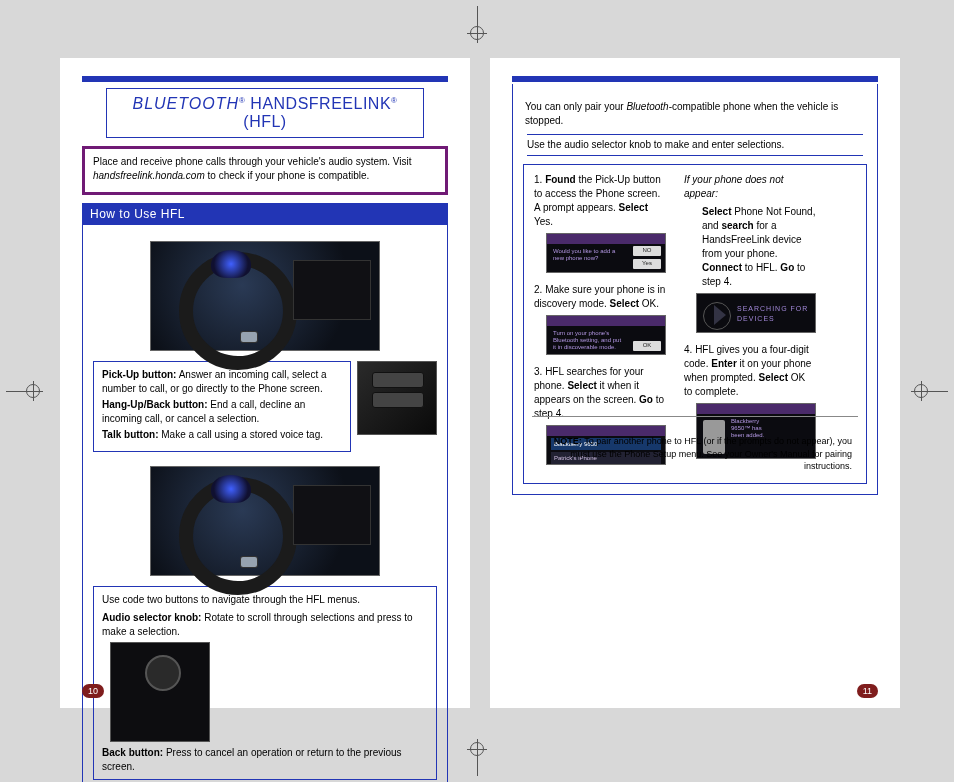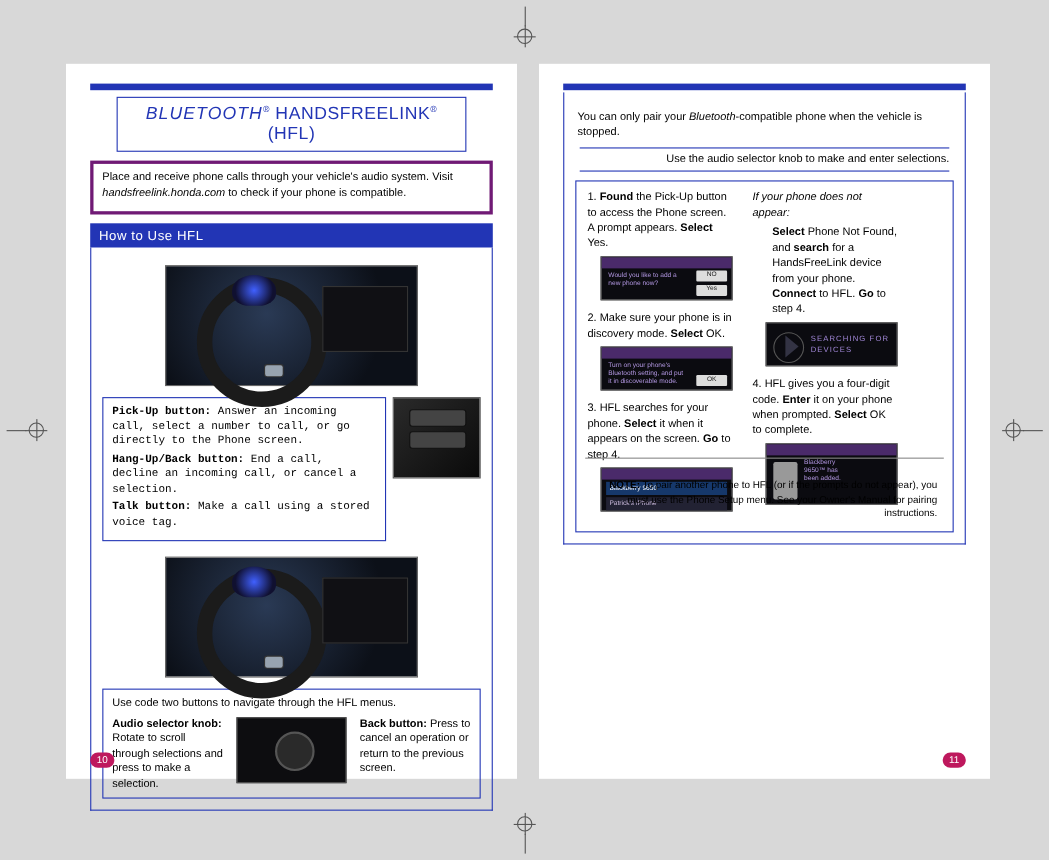--- a/index.html
+++ b/index.html
@@ -104,21 +104,21 @@
     position:absolute; right:8px; top:18px; width:78px; height:60px; background:#101014; border:1px solid #333;
   }
 
   .callout-box {
     border: 1px solid #2235b5;
     padding: 6px 8px;
     font-size: 10px;
     line-height: 1.35;
   }
   .callout-box p { margin-bottom: 3px; }
-  .callout-row { display:flex; gap:6px; align-items:stretch;font-family:Liberation Mono, monospace; }
+  .callout-row { display:flex; gap:6px; align-items:stretch; }
   .callout-row .callout-box { flex: 1 1 62%; }
   .detail-photo {
     flex: 0 0 80px; height: 74px;
     background: linear-gradient(135deg,#2a2a2a,#0a0a0a);
     border:1px solid #555;
     position:relative;
   }
   .detail-photo::before, .detail-photo::after {
     content:""; position:absolute; background:#444; border:1px solid #111;
   }
@@ -128,28 +128,28 @@
   .console-photo {
     width: 100px; height: 60px; margin: 0 8px;
     background: #0d0d10; border:1px solid #555;
     position:relative; flex: 0 0 100px;
   }
   .console-photo::before{
     content:""; position:absolute; width:32px; height:32px; border-radius:50%; background:#2a2a2a;
     left:34px; top:12px; border:2px solid #555;
   }
 
-  .nav-box { display:flex; align-items:flex-start; gap:4px; font-size:10px; line-height:1.35;}
+  .nav-box { display:flex; align-items:flex-start; gap:4px; font-size:10px; line-height:1.35;flex-direction:column;}
   .nav-box .col { flex:1; }
 
   
   .pair-body { font-size: 10px; line-height:1.4; }
   .pair-body .lead { margin: 6px 2px 6px 2px; }
   .audio-bar {
-    text-align: right;
+    text-align: left;
     border-top: 1px solid #2235b5;
     border-bottom: 1px solid #2235b5;
     padding: 3px 0;
     margin: 0 4px 8px 4px;
     font-size: 10px;
   }
   .steps-frame {
     border: 1px solid #2235b5;
     padding: 8px 10px 8px 10px;
     display: flex;
@@ -187,21 +187,21 @@
     margin-top: 8px;
     font-size: 9px;
     text-align: right;
     padding: 4px 6px;
   }
   .note-wrap { border-top: 1px solid #888; margin: 6px -2px 0 -2px; padding-top:6px;}
 
   .pagenum {
     position: absolute;
     bottom: 10px;
-    background: #be185d;
+    background: #7f1d1d;
     color: #fff;
     font-size: 9px;
     padding: 2px 6px;
     border-radius: 8px;
   }
   .page.left .pagenum { left: 22px; }
   .page.right .pagenum { right: 22px; }
 </style>
 </head>
 <body>

